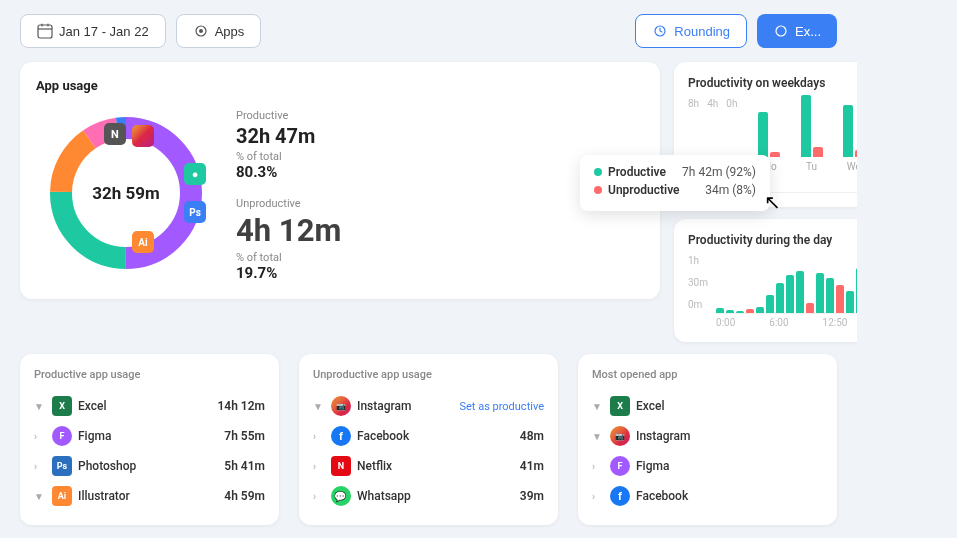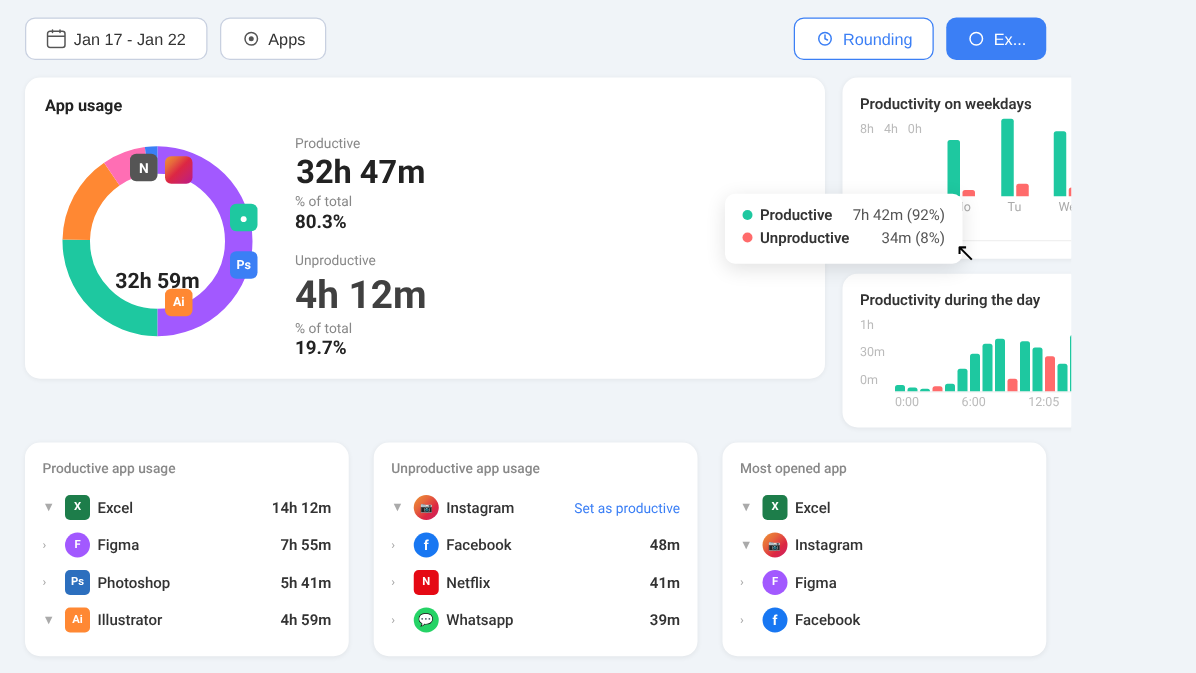--- a/index.html
+++ b/index.html
@@ -265,21 +265,21 @@
 
               <circle cx="90" cy="90" r="65" fill="none" stroke="#1ec8a0" stroke-width="22" stroke-dasharray="103 306" stroke-dashoffset="-204" transform="rotate(-90 90 90)"></circle>
 
               <circle cx="90" cy="90" r="65" fill="none" stroke="#ff8833" stroke-width="22" stroke-dasharray="62 347" stroke-dashoffset="-307" transform="rotate(-90 90 90)"></circle>
 
               <circle cx="90" cy="90" r="65" fill="none" stroke="#ff6eb4" stroke-width="22" stroke-dasharray="30 379" stroke-dashoffset="-369" transform="rotate(-90 90 90)"></circle>
 
               <circle cx="90" cy="90" r="65" fill="none" stroke="#3b7ff5" stroke-width="22" stroke-dasharray="10 399" stroke-dashoffset="-399" transform="rotate(-90 90 90)"></circle>
             </svg>
             
-            <div style="position:absolute;top:50%;left:50%;transform:translate(-50%,-50%);text-align:left;margin-top:32px;">
+            <div style="position:absolute;top:50%;left:50%;transform:translate(-50%,-50%);text-align:left;">
               <span style="font-size:17px;font-weight:700;color:#222;">32h 59m</span>
             </div>
             
             <div style="position:absolute;top:20px;left:68px;background:#555;width:22px;height:22px;border-radius:5px;display:flex;align-items:center;justify-content:center;">
               <span style="color:#fff;font-size:11px;font-weight:700;">N</span>
             </div>
             <div style="position:absolute;top:22px;left:96px;background:linear-gradient(135deg,#f09433,#e6683c,#dc2743,#cc2366,#bc1888);width:22px;height:22px;border-radius:5px;"></div>
             <div style="position:absolute;top:60px;left:148px;background:#1ec8a0;width:22px;height:22px;border-radius:5px;display:flex;align-items:center;justify-content:center;">
               <span style="color:#fff;font-size:11px;">●</span>
             </div>
@@ -288,21 +288,21 @@
             </div>
             <div style="position:absolute;bottom:30px;left:96px;background:#ff8833;width:22px;height:22px;border-radius:5px;display:flex;align-items:center;justify-content:center;">
               <span style="color:#fff;font-size:10px;font-weight:700;">Ai</span>
             </div>
           </div>
         </div>
 
         <div style="display:flex;flex-direction:column;justify-content:center;gap:16px;padding-top:30px;">
           <div>
             <div style="font-size:11px;color:#888;margin-bottom:2px;">Productive</div>
-            <div style="font-size:26px;font-weight:700;color:#222;text-align:center;">32h 47m</div>
+            <div style="font-size:20px;font-weight:700;color:#222;">32h 47m</div>
             <div style="font-size:11px;color:#888;margin-top:2px;">% of total</div>
             <div style="font-size:15px;font-weight:700;color:#222;">80.3%</div>
           </div>
           <div>
             <div style="font-size:11px;color:#888;margin-bottom:2px;">Unproductive</div>
             <div style="font-size:31px;font-weight:700;color:#404040;">4h 12m</div>
             <div style="font-size:11px;color:#888;margin-top:2px;">% of total</div>
             <div style="font-size:15px;font-weight:700;color:#222;">19.7%</div>
           </div>
         </div>
@@ -396,21 +396,21 @@
               <div style="width:8px;height:8px;background:#ff6b6b;border-radius:2px 2px 0 0;"></div>
               <div style="width:8px;height:5px;background:#1ec8a0;border-radius:2px 2px 0 0;"></div>
               <div style="width:8px;height:3px;background:#ff6b6b;border-radius:2px 2px 0 0;"></div>
               <div style="width:8px;height:2px;background:#1ec8a0;border-radius:2px 2px 0 0;"></div>
               <div style="width:8px;height:6px;background:#ff6b6b;border-radius:2px 2px 0 0;"></div>
               <div style="width:8px;height:4px;background:#1ec8a0;border-radius:2px 2px 0 0;"></div>
             </div>
             <div style="display:flex;justify-content:space-between;margin-top:3px;">
               <span style="font-size:10px;color:#bbb;">0:00</span>
               <span style="font-size:10px;color:#bbb;">6:00</span>
-              <span style="font-size:10px;color:#bbb;">12:05</span>
+              <span style="font-size:10px;color:#bbb;">12:50</span>
               <span style="font-size:10px;color:#bbb;">18:00</span>
               <span style="font-size:10px;color:#bbb;">24:</span>
             </div>
           </div>
         </div>
       </div>
     </div>
   </div>
 
   <div class="full-width-row">

